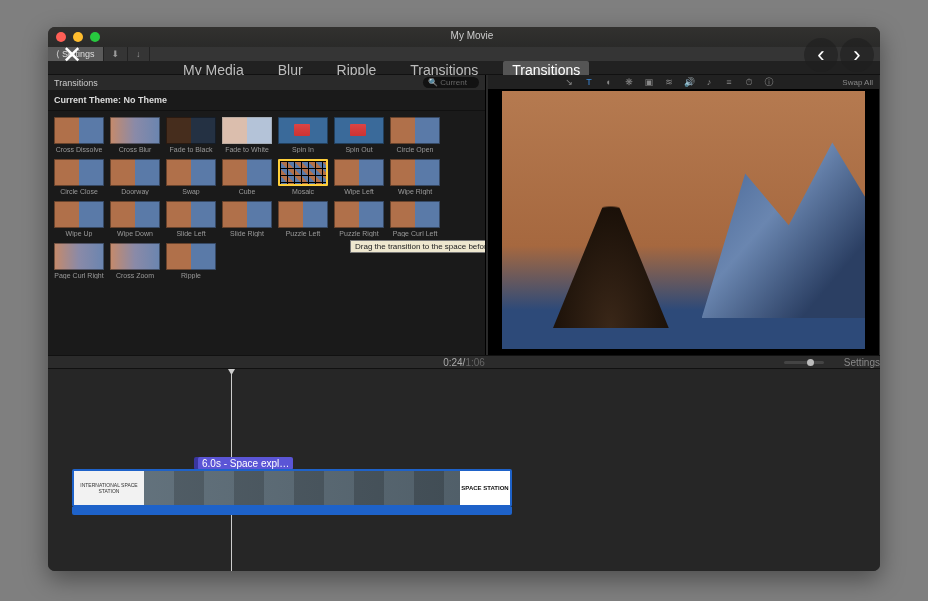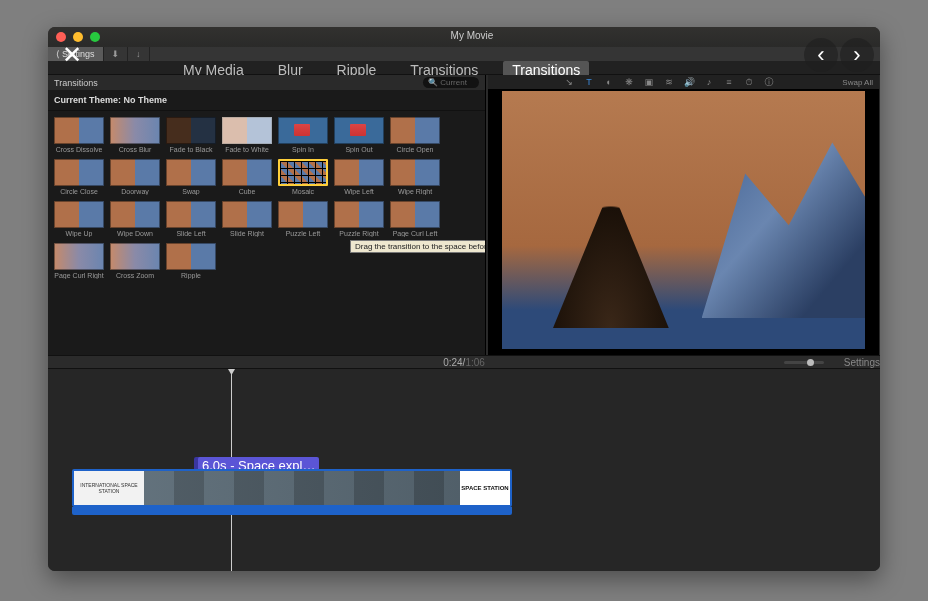--- a/index.html
+++ b/index.html
@@ -203,21 +203,21 @@
       repeating-linear-gradient(90deg,#5a6a75 0 30px,#48555e 30px 60px);
     position:relative;
   }
   .clip .frames::after { content:""; position:absolute; inset:0;
     background: linear-gradient(90deg,rgba(255,255,255,.05),rgba(0,0,0,.1)); }
   .clip .logo { width:50px; background:#fff; display:flex; align-items:center; justify-content:center; font-size:6px; color:#111; font-weight:700; }
   .clip-track { position:absolute; left:24px; top:138px; width:440px; height:8px; background:#1e62c9; border-radius:0 0 2px 2px; }
 
   .clip-tag {
     position:absolute; left:150px; top:88px;
-    background:#5b55d6; color:#fff; font-size:13px;
+    background:#5b55d6; color:#fff; font-size:10px;
     padding:1px 4px; border-radius:2px;
     box-shadow: -4px 0 0 #3a36a0;
   }
 
   
   .overlay-btn {
     position:absolute; width:34px; height:34px; border-radius:50%;
     background:rgba(30,30,30,.6); display:flex; align-items:center; justify-content:center;
     color:#fff; font-size:22px; cursor:pointer;
   }

